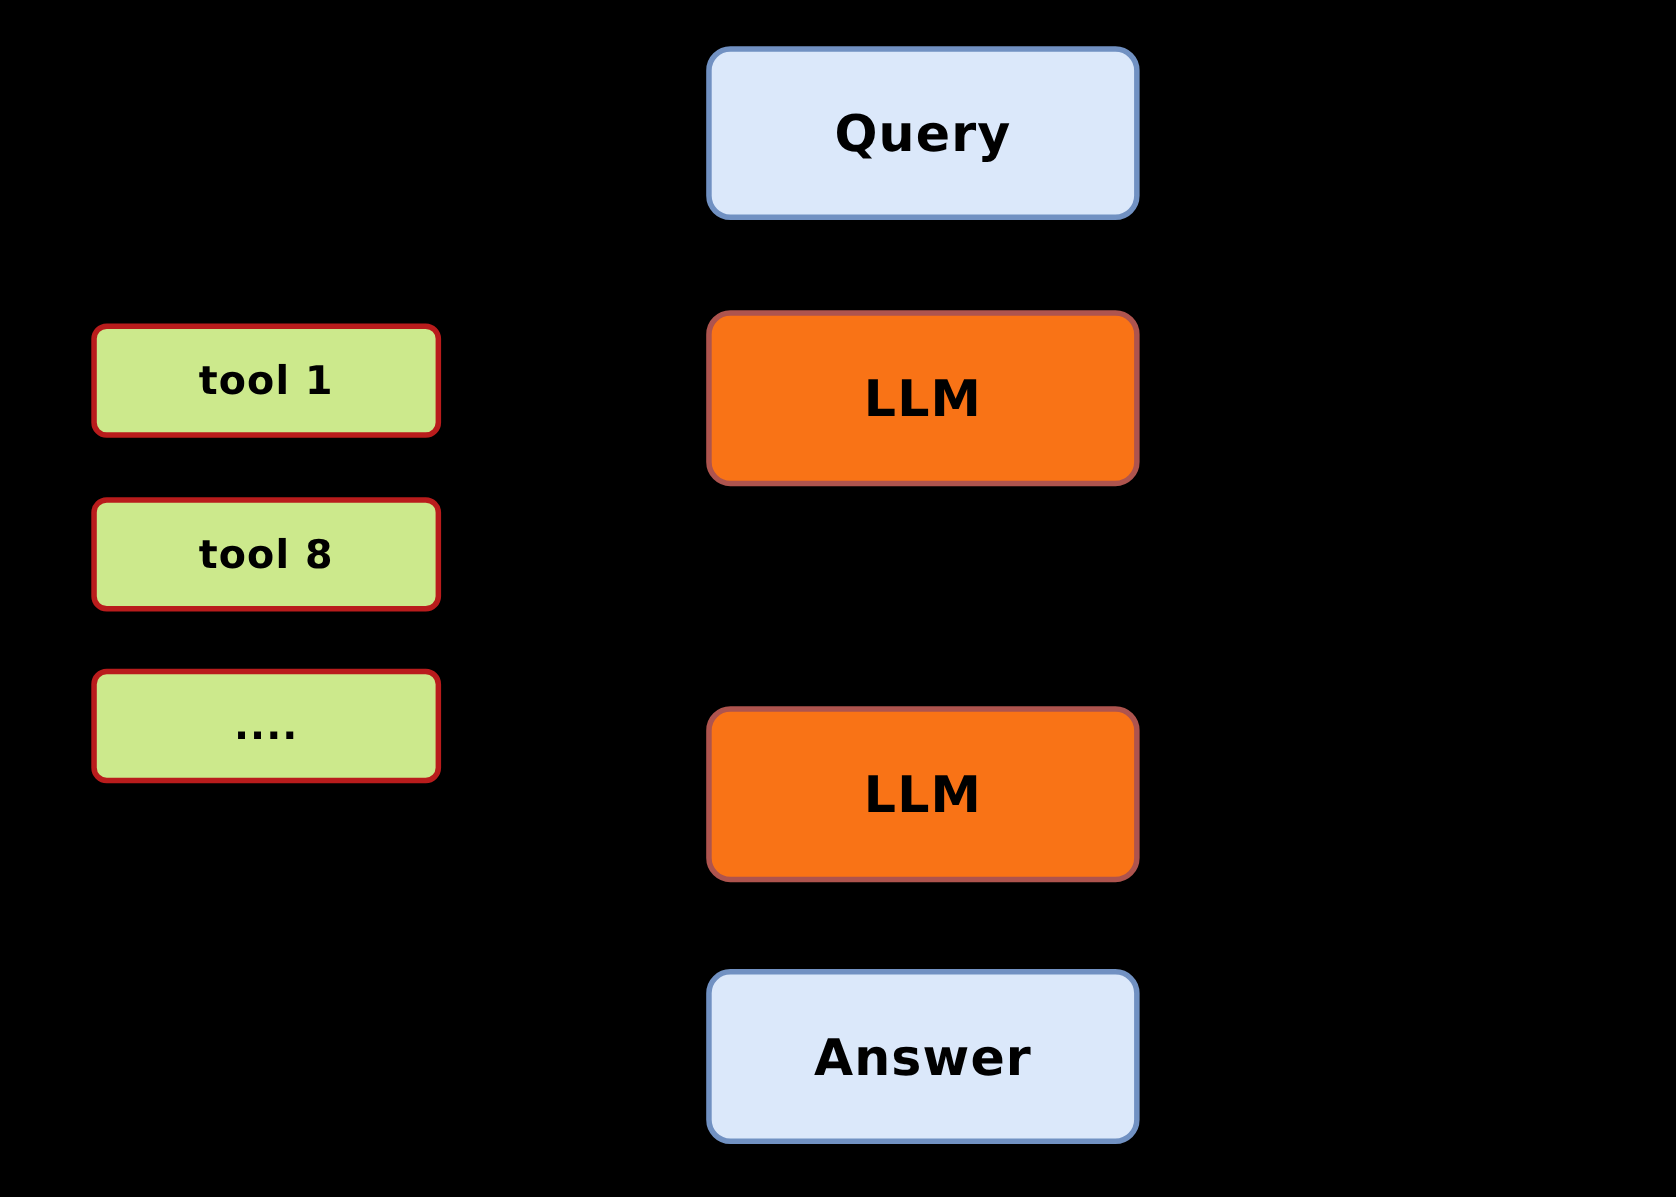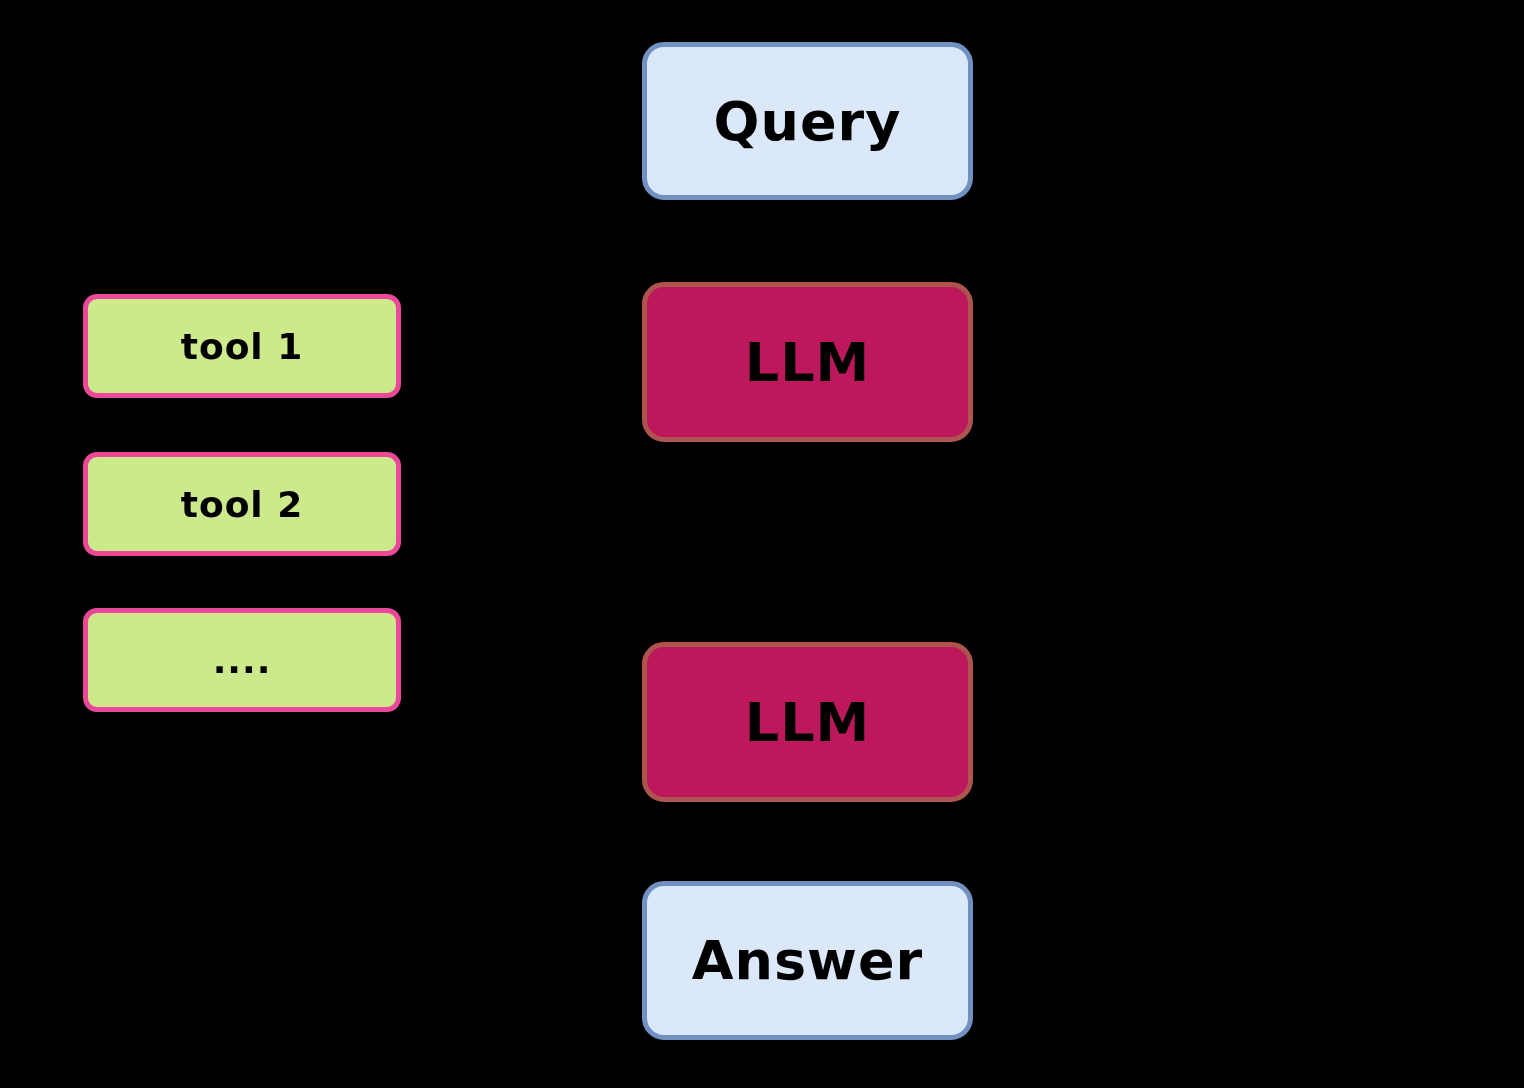--- a/index.html
+++ b/index.html
@@ -20,45 +20,45 @@
     box-sizing: border-box;
     display: flex;
     align-items: center;
     justify-content: center;
     color: #000000;
     font-weight: 600;
     letter-spacing: 1px;
   }
   .center-node {
     left: 642px;
-    width: 331px;
+    width: 394px;
     border-style: solid;
     border-width: 5px;
     border-radius: 22px;
-    font-size: 54px;
+    font-size: 46px;
   }
   .blue-node {
     background: #dbe8fa;
     border-color: #7191c2;
   }
   .red-node {
-    background: #be185d;
+    background: #f97316;
     border-color: #ae544e;
   }
   #query-node  { top: 42px;  height: 158px; }
   #llm-top-node { top: 282px; height: 160px; }
   #llm-bottom-node { top: 642px; height: 160px; }
   #answer-node { top: 881px; height: 159px; text-align: right; }
 
   .tool-node {
     left: 83px;
     width: 318px;
     height: 104px;
     background: #cce98c;
-    border: 5px solid #ec4899;
+    border: 5px solid #b91c1c;
     border-radius: 14px;
     font-size: 36px;
   }
   #tool-node-0 { top: 294px; }
   #tool-node-1 { top: 452px; }
   #tool-node-2 { top: 608px; }
   #tool-node-3 { top: 763px; }
 
   .node-label {
     pointer-events: none;
@@ -84,21 +84,21 @@
 
   <div class="node center-node blue-node" id="answer-node">
     <span class="node-label">Answer</span>
   </div>
 
   <div class="node tool-node" id="tool-node-0">
     <span class="node-label">tool 1</span>
   </div>
 
   <div class="node tool-node" id="tool-node-1">
-    <span class="node-label">tool 2</span>
+    <span class="node-label">tool 8</span>
   </div>
 
   <div class="node tool-node" id="tool-node-2">
     <span class="node-label">....</span>
   </div>
 
 
 </div>
 
 </body></html>

